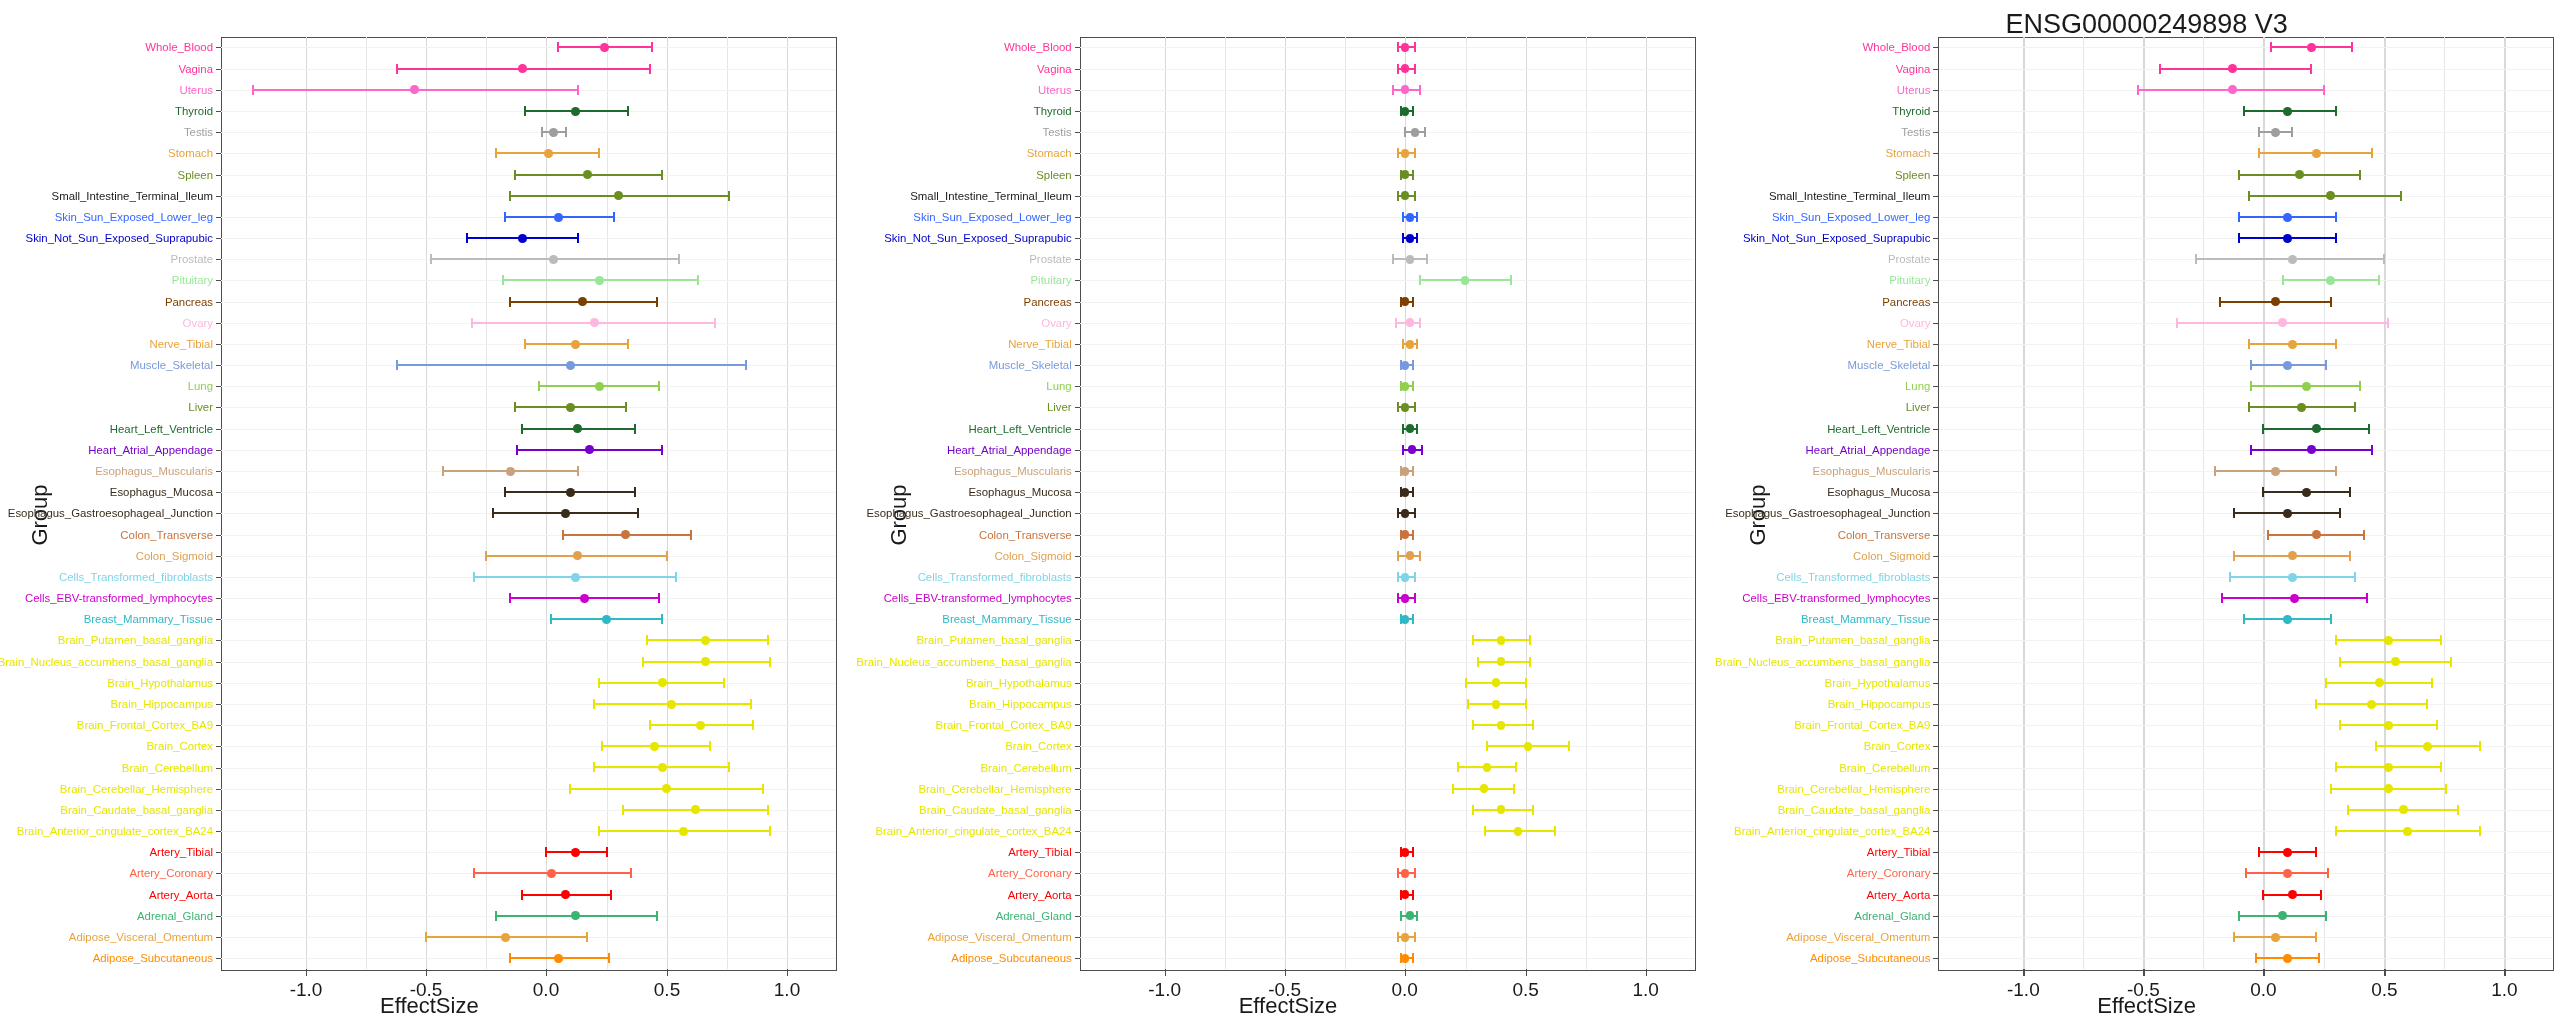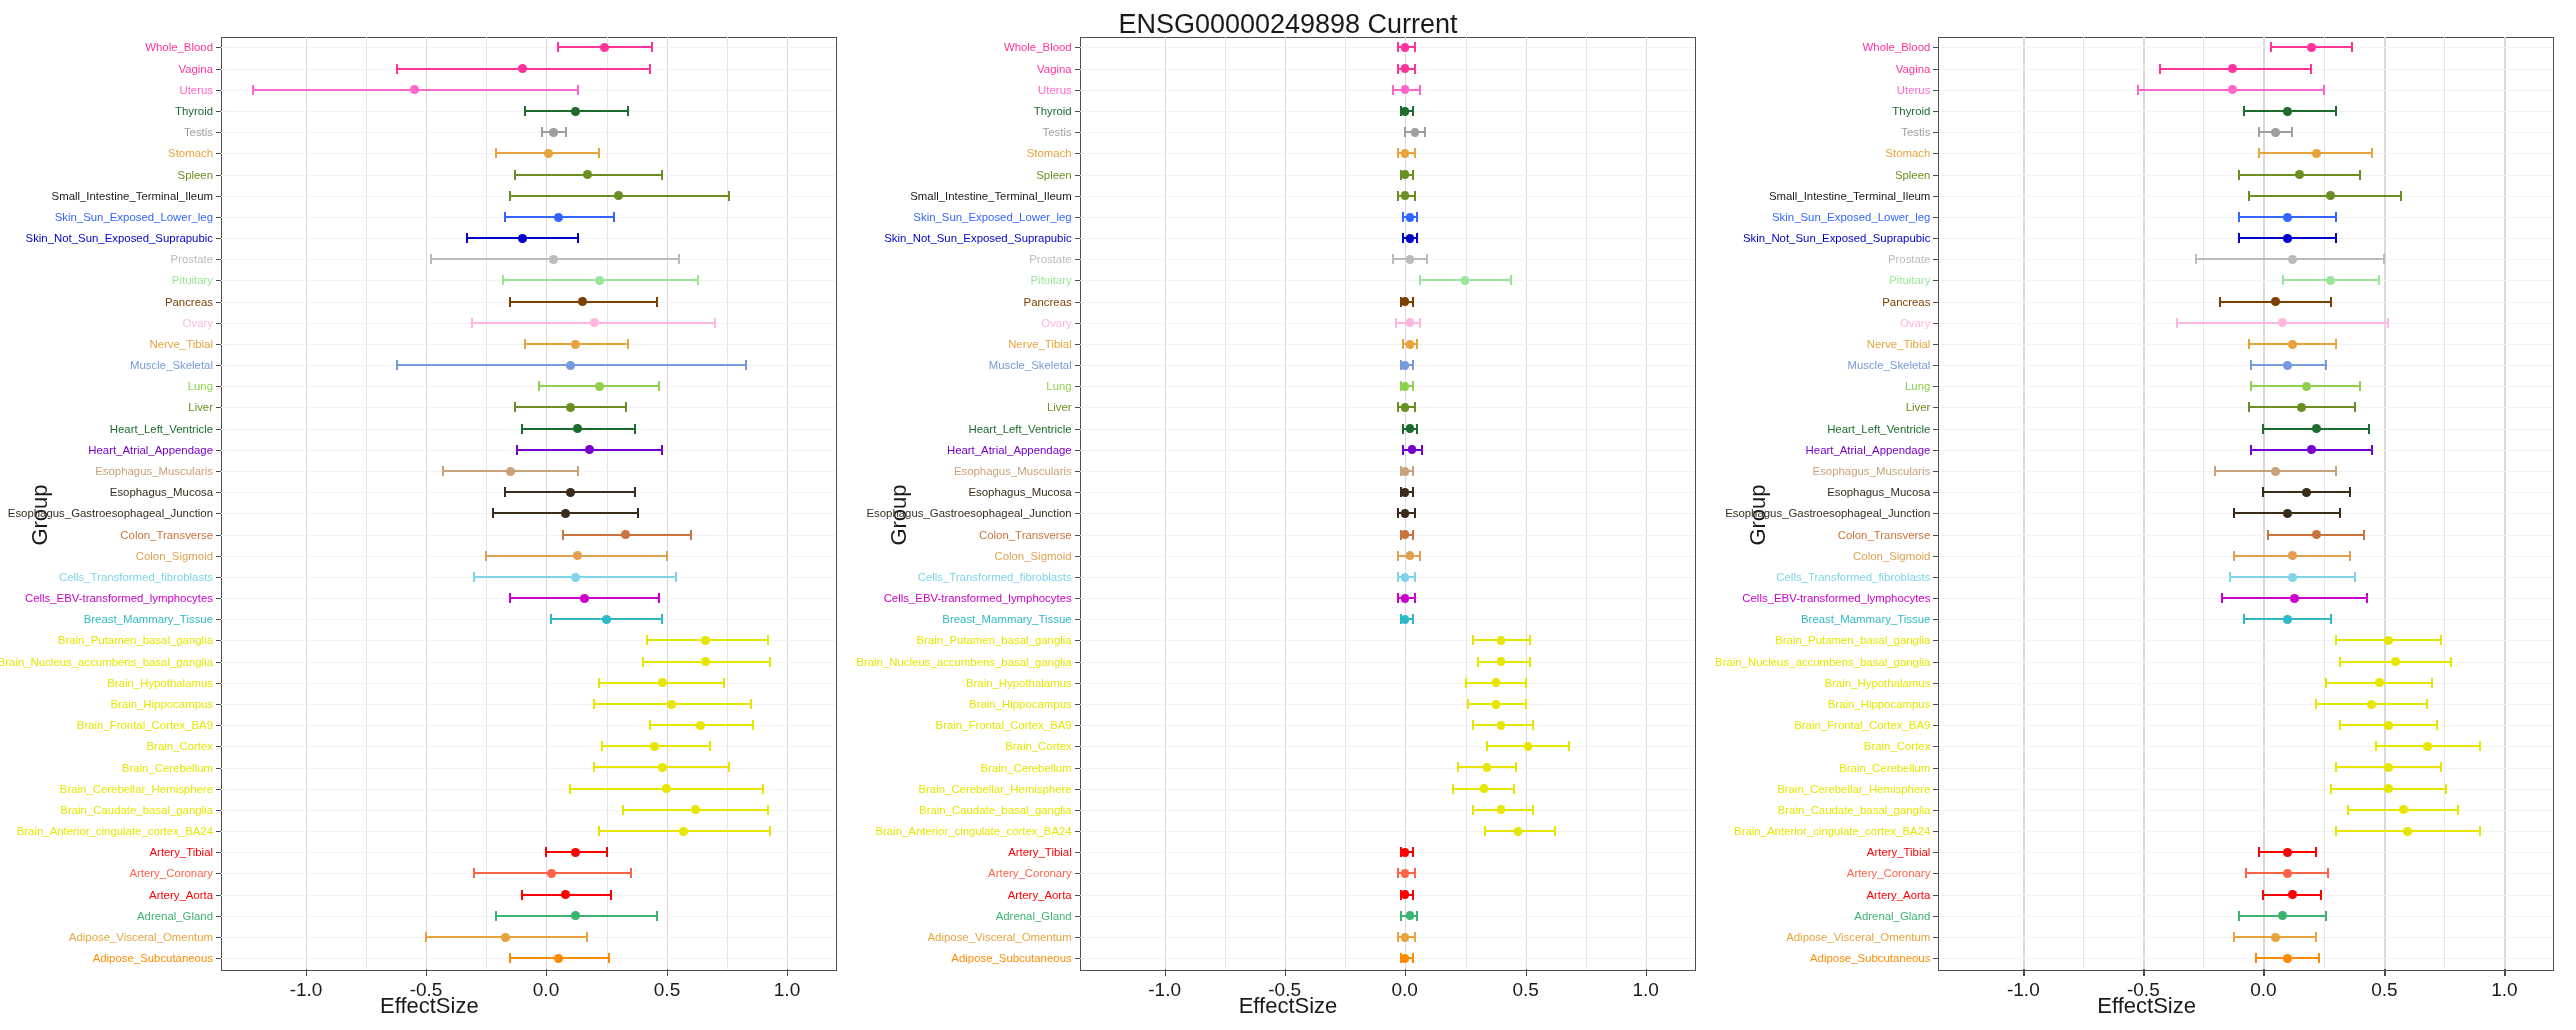--- a/index.html
+++ b/index.html
@@ -353,21 +353,20 @@
       <div class="row-err" style="left: 426px; width: 161px; top: 936px; background: rgb(232, 163, 61);"></div>
       <div class="row-cap" style="left: 425px; top: 932px; background: rgb(232, 163, 61);"></div>
       <div class="row-cap" style="left: 586px; top: 932px; background: rgb(232, 163, 61);"></div>
       <div class="row-pt" style="left: 501px; top: 933px; background: rgb(232, 163, 61);"></div>
       <div class="row-err" style="left: 510px; width: 99px; top: 957px; background: rgb(255, 140, 0);"></div>
       <div class="row-cap" style="left: 509px; top: 953px; background: rgb(255, 140, 0);"></div>
       <div class="row-cap" style="left: 608px; top: 953px; background: rgb(255, 140, 0);"></div>
       <div class="row-pt" style="left: 554px; top: 954px; background: rgb(255, 140, 0);"></div>
     </div>
     <div class="panel">
-      <div class="panel-title">ENSG00000249898 Current</div>
       <div class="axis-y-label">Group</div>
       <div class="axis-x-label">EffectSize</div>
       <div class="frame" style="left: 221px; top: 37px; width: 614px; height: 932px;"></div>
       <div class="gridline major" style="left: 306px; top: 37px; height: 932px; bottom: auto;"></div>
       <div class="gridline" style="left: 366px; top: 37px; height: 932px; bottom: auto;"></div>
       <div class="gridline major" style="left: 426px; top: 37px; height: 932px; bottom: auto;"></div>
       <div class="gridline" style="left: 486px; top: 37px; height: 932px; bottom: auto;"></div>
       <div class="gridline major" style="left: 546px; top: 37px; height: 932px; bottom: auto;"></div>
       <div class="gridline" style="left: 607px; top: 37px; height: 932px; bottom: auto;"></div>
       <div class="gridline major" style="left: 667px; top: 37px; height: 932px; bottom: auto;"></div>
@@ -688,20 +687,21 @@
       <div class="row-err" style="left: 539px; width: 17px; top: 936px; background: rgb(232, 163, 61);"></div>
       <div class="row-cap" style="left: 538px; top: 932px; background: rgb(232, 163, 61);"></div>
       <div class="row-cap" style="left: 555px; top: 932px; background: rgb(232, 163, 61);"></div>
       <div class="row-pt" style="left: 542px; top: 933px; background: rgb(232, 163, 61);"></div>
       <div class="row-err" style="left: 542px; width: 12px; top: 957px; background: rgb(255, 140, 0);"></div>
       <div class="row-cap" style="left: 541px; top: 953px; background: rgb(255, 140, 0);"></div>
       <div class="row-cap" style="left: 553px; top: 953px; background: rgb(255, 140, 0);"></div>
       <div class="row-pt" style="left: 542px; top: 954px; background: rgb(255, 140, 0);"></div>
     </div>
     <div class="panel">
+      <div class="panel-title">ENSG00000249898 V3</div>
       <div class="axis-y-label">Group</div>
       <div class="axis-x-label">EffectSize</div>
       <div class="frame" style="left: 221px; top: 37px; width: 614px; height: 932px;"></div>
       <div class="gridline major" style="left: 306px; top: 37px; height: 932px; bottom: auto;"></div>
       <div class="gridline" style="left: 366px; top: 37px; height: 932px; bottom: auto;"></div>
       <div class="gridline major" style="left: 426px; top: 37px; height: 932px; bottom: auto;"></div>
       <div class="gridline" style="left: 486px; top: 37px; height: 932px; bottom: auto;"></div>
       <div class="gridline major" style="left: 546px; top: 37px; height: 932px; bottom: auto;"></div>
       <div class="gridline" style="left: 607px; top: 37px; height: 932px; bottom: auto;"></div>
       <div class="gridline major" style="left: 667px; top: 37px; height: 932px; bottom: auto;"></div>

